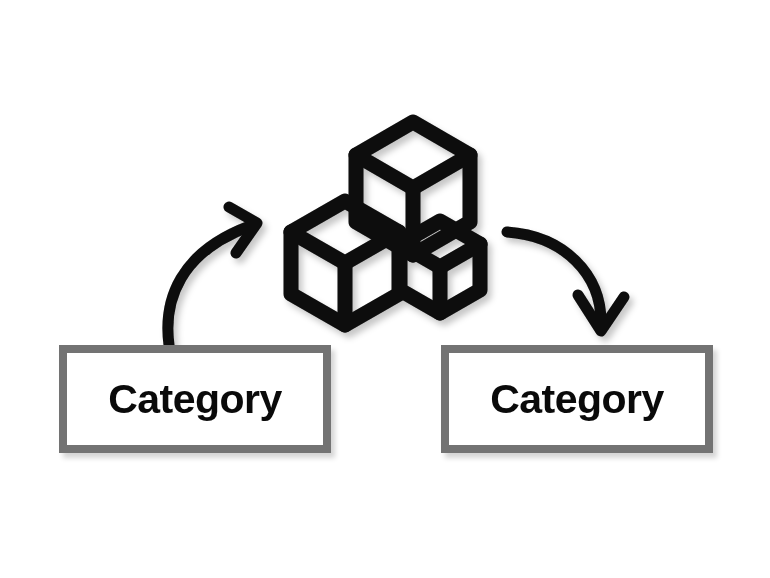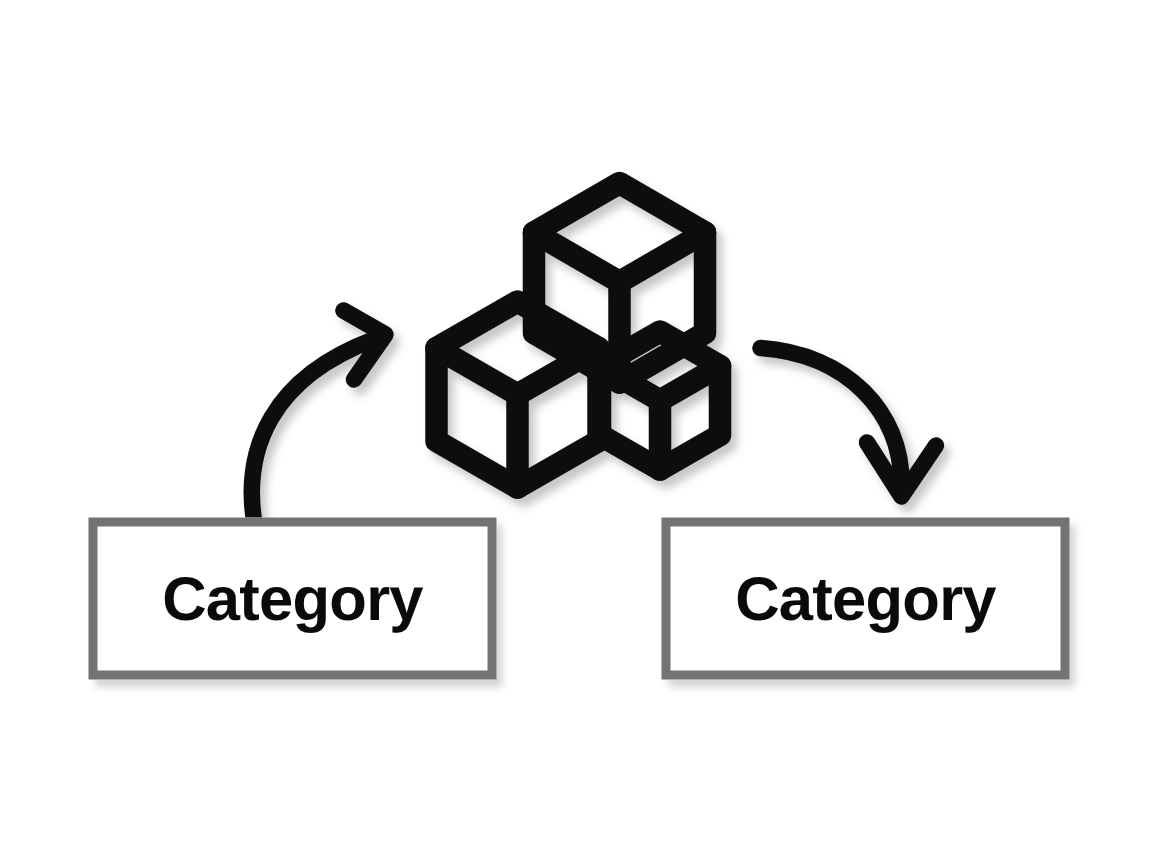--- a/index.html
+++ b/index.html
@@ -19,21 +19,21 @@
     position: absolute;
     left: 0;
     top: 0;
     width: 770px;
     height: 578px;
   }
   .cat-box {
     position: absolute;
     box-sizing: border-box;
     background: #ffffff;
-    border: 6px solid #737373;
+    border: 8px solid #737373;
     display: flex;
     align-items: center;
     justify-content: center;
     box-shadow: 4px 5px 5px rgba(0,0,0,0.17);
   }
   .cat-box .cat-label {
     font-family: "Liberation Sans", sans-serif;
     font-weight: bold;
     font-size: 41px;
     letter-spacing: -0.5px;

